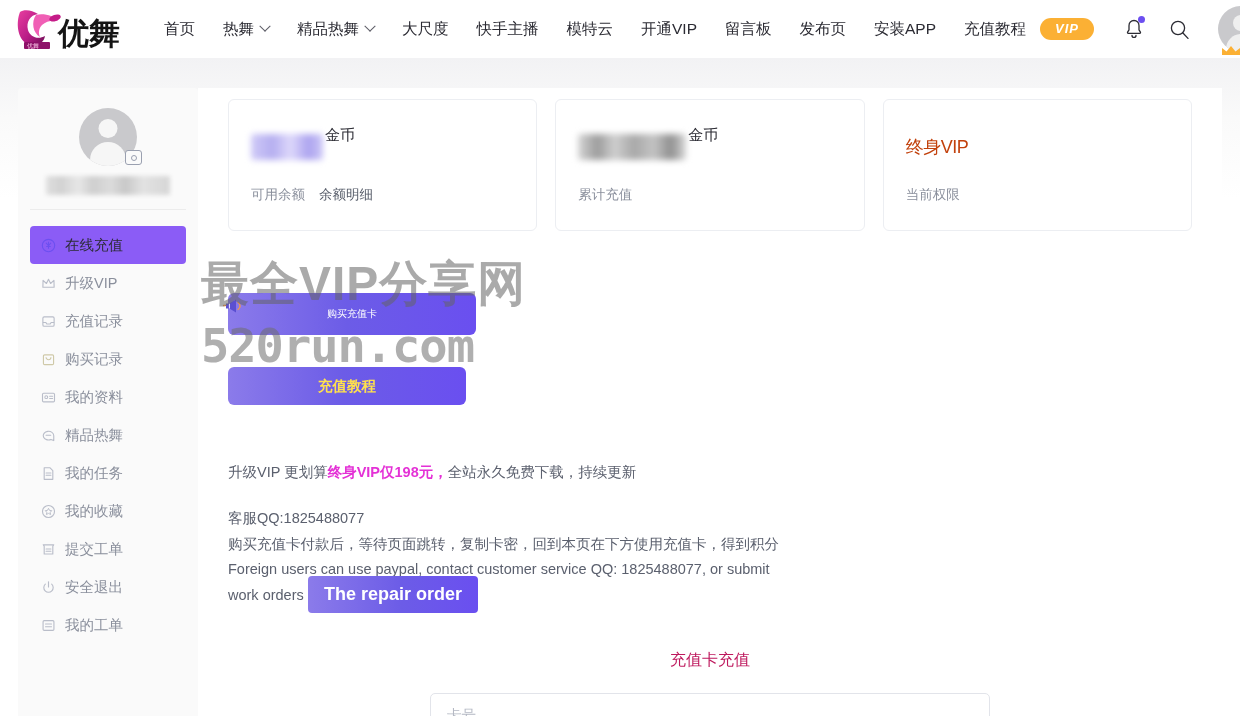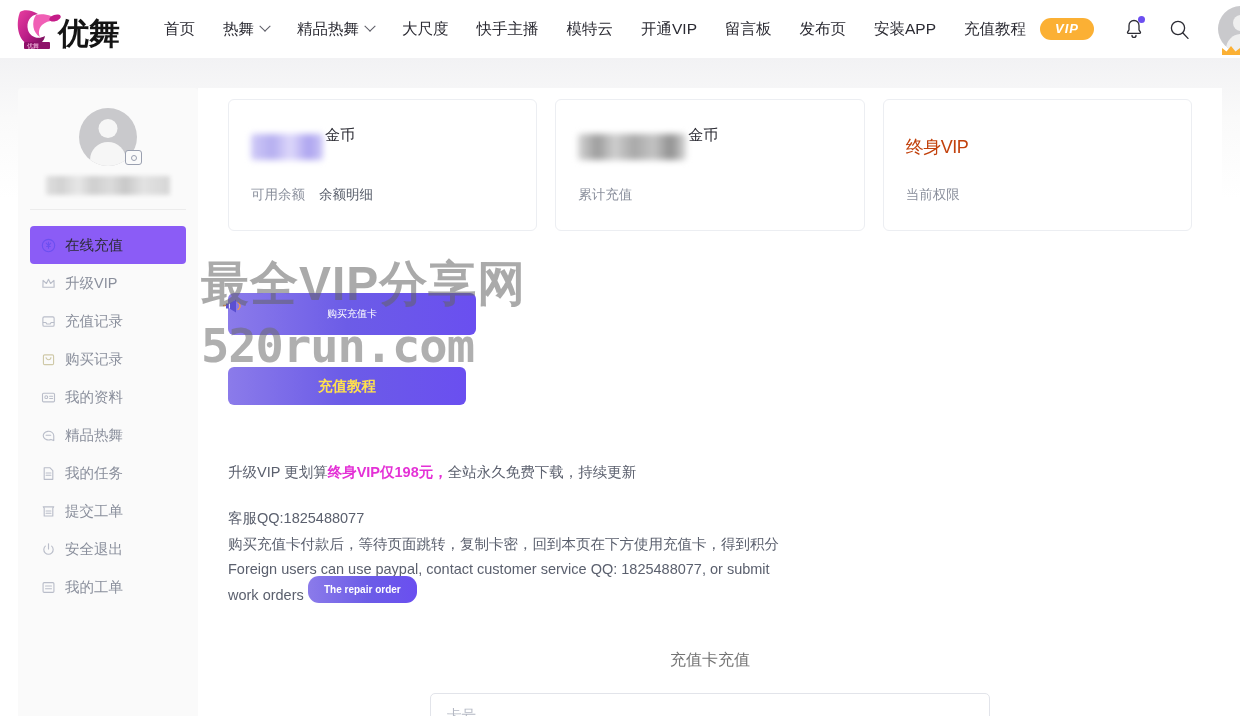--- a/index.html
+++ b/index.html
@@ -340,36 +340,36 @@
     margin-top: 16px;
   }
   .info-block { margin-top: 24px; }
   .info-block .ln { margin-bottom: 3px; line-height: 1.55; }
   .repair-wrap { position: relative; height: 22px; }
   .btn-repair {
     position: absolute;
     left: 80px; top: -8px;
     background: linear-gradient(90deg,#8b7bea 0%, #6c5ce7 55%, #6a4ff0 100%);
     color: #fff;
-    font-size: 10px;
+    font-size: 18px;
     font-weight: bold;
     border: none;
-    border-radius: 11px;
+    border-radius: 4px;
     padding: 8px 16px;
     cursor: pointer;
   }
 
   
   .recharge {
     margin-top: 44px;
     text-align: center;
   }
   .recharge-title {
     font-size: 16px;
-    color: #737373;
+    color: #be185d;
     margin-bottom: 22px;
   }
   .recharge-input {
     width: 560px;
     height: 44px;
     border: 1px solid #e2e4ea;
     border-radius: 5px;
     padding: 0 16px;
     font-size: 14.5px;
     color: #4b5060;
@@ -552,20 +552,29 @@
         <div class="menu-item">
           <span class="mi-icon">
             <svg width="15" height="15" viewBox="0 0 16 16">
               <path d="M3.4 1.8 h6 L12.6 5 v9.2 h-9.2 Z" fill="none" stroke="#b9bdc9" stroke-width="1.2" stroke-linejoin="round"></path>
               <path d="M5.4 7.4 h5.2 M5.4 9.8 h5.2" stroke="#b9bdc9" stroke-width="1.1" stroke-linecap="round"></path>
             </svg>
           </span>
           <span>我的任务</span>
         </div>
 
+        <div class="menu-item">
+          <span class="mi-icon">
+            <svg width="15" height="15" viewBox="0 0 16 16">
+              <circle cx="8" cy="8" r="6.4" fill="none" stroke="#b9bdc9" stroke-width="1.2"></circle>
+              <path d="M8 4.6 L9.1 6.8 L11.5 7.1 L9.8 8.8 L10.2 11.2 L8 10 L5.8 11.2 L6.2 8.8 L4.5 7.1 L6.9 6.8 Z" fill="none" stroke="#b9bdc9" stroke-width="1"></path>
+            </svg>
+          </span>
+          <span>我的收藏</span>
+        </div>
 
         <div class="menu-item">
           <span class="mi-icon">
             <svg width="15" height="15" viewBox="0 0 16 16">
               <path d="M2.4 3 h11.2 l-1 1.6 v8.2 h-9.2 V4.6 Z" fill="none" stroke="#b9bdc9" stroke-width="1.2" stroke-linejoin="round"></path>
               <path d="M5.4 7.4 h5.2 M5.4 9.8 h5.2" stroke="#b9bdc9" stroke-width="1.1" stroke-linecap="round"></path>
             </svg>
           </span>
           <span>提交工单</span>
         </div>

